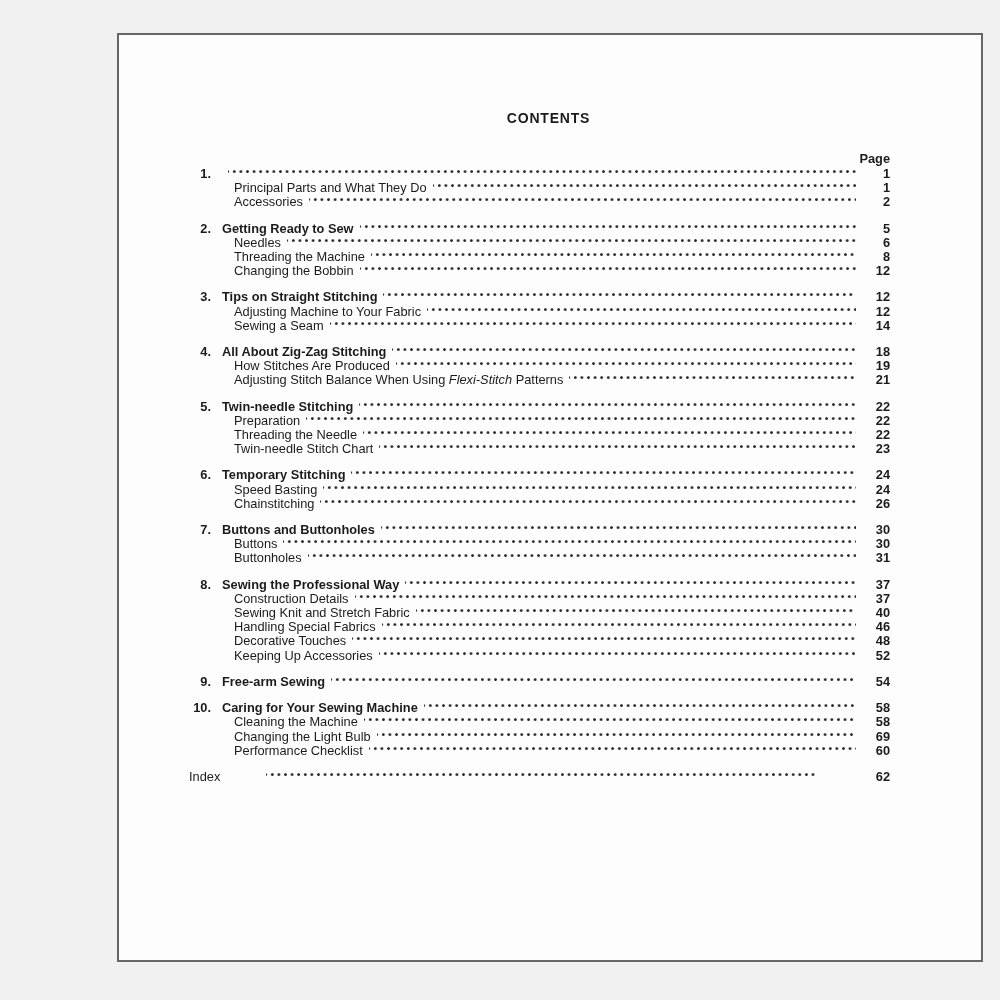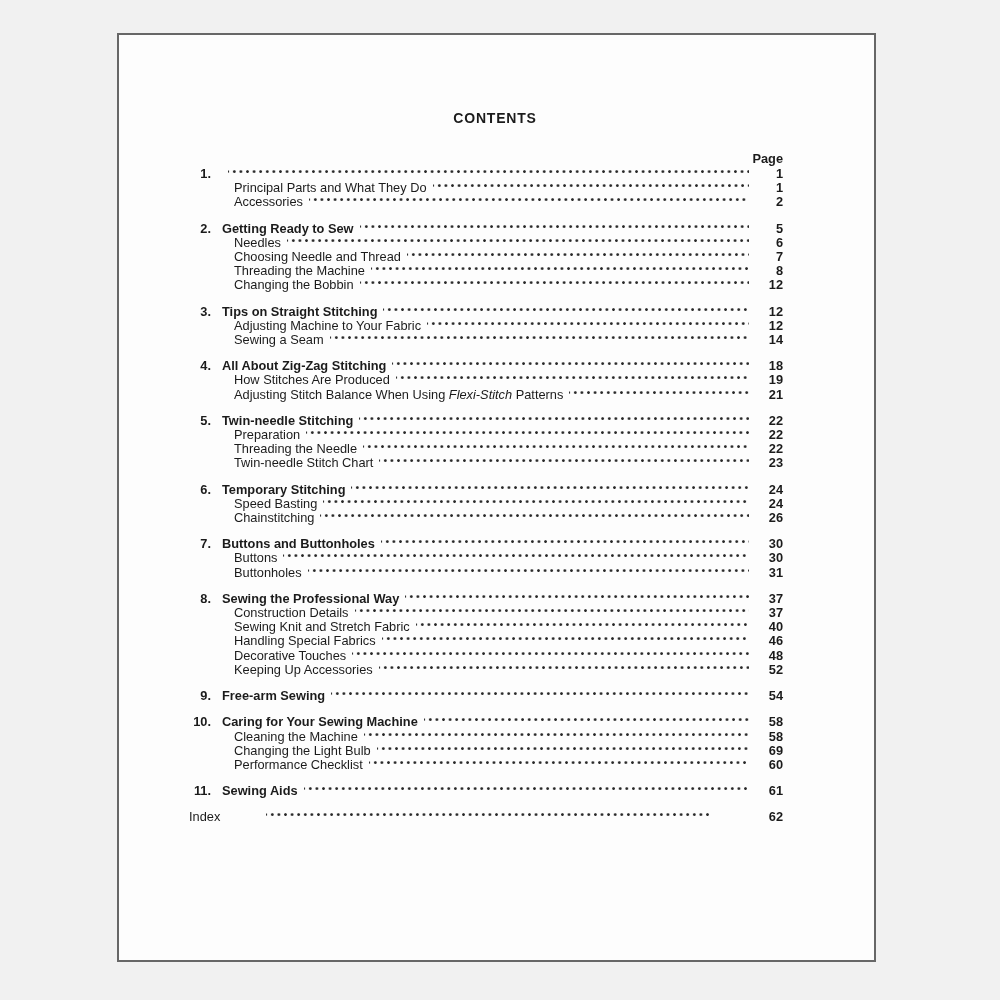--- a/index.html
+++ b/index.html
@@ -13,21 +13,21 @@
   .canvas {
     position: relative;
     width: 1000px;
     height: 1000px;
     overflow: hidden;
   }
   .doc-page {
     position: absolute;
     left: 117px;
     top: 33px;
-    width: 759px;
+    width: 866px;
     height: 929px;
     background: #fdfdfd;
     border: 2px solid #676767;
     box-sizing: border-box;
   }
   .doc-content {
     position: relative;
     padding: 75px 91px 0 70px;
     color: #1b1b1b;
   }
@@ -132,25 +132,20 @@
               <span class="entry-title">Getting Ready to Sew</span>
               <span class="leader"></span>
               <span class="pagenum">5</span>
             </div>
             <div class="toc-row sub">
               <span class="entry-title">Needles</span>
               <span class="leader"></span>
               <span class="pagenum">6</span>
             </div>
             <div class="toc-row sub">
-              <span class="entry-title">Choosing Needle and Thread</span>
-              <span class="leader"></span>
-              <span class="pagenum">7</span>
-            </div>
-            <div class="toc-row sub">
               <span class="entry-title">Threading the Machine</span>
               <span class="leader"></span>
               <span class="pagenum">8</span>
             </div>
             <div class="toc-row sub">
               <span class="entry-title">Changing the Bobbin</span>
               <span class="leader"></span>
               <span class="pagenum">12</span>
             </div>
           </div>
@@ -304,28 +299,20 @@
             </div>
             <div class="toc-row sub">
               <span class="entry-title">Changing the Light Bulb</span>
               <span class="leader"></span>
               <span class="pagenum">69</span>
             </div>
             <div class="toc-row sub">
               <span class="entry-title">Performance Checklist</span>
               <span class="leader"></span>
               <span class="pagenum">60</span>
-            </div>
-          </div>
-          <div class="toc-group">
-            <div class="toc-row heading">
-              <span class="num">11.</span>
-              <span class="entry-title">Sewing Aids</span>
-              <span class="leader"></span>
-              <span class="pagenum">61</span>
             </div>
           </div>
           <div class="toc-group">
             <div class="toc-row plain">
               <span class="entry-title">Index</span>
               <span class="leader"></span>
               <span class="pagenum">62</span>
             </div>
           </div>
         </div>

